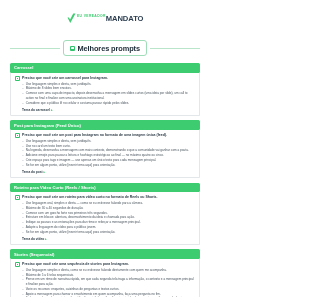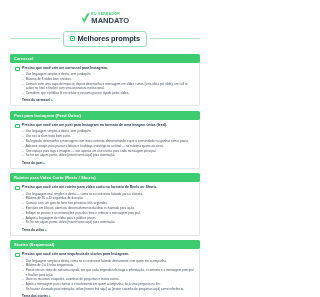--- a/index.html
+++ b/index.html
@@ -37,42 +37,41 @@
     gap: 1.5px;
   }
   .logo-check {
     width: 9px;
     height: 11px;
     flex: 0 0 auto;
     display: block;
   }
   .logo-text {
     display: flex;
-    flex-direction: column;
     line-height: 1;
   }
   .logo-top {
     font-size: 3.4px;
     font-weight: bold;
     letter-spacing: 0.35px;
     color: #3ecc71;
     margin-bottom: 0.6px;
   }
   .logo-bottom {
     font-size: 7.6px;
     font-weight: bold;
     letter-spacing: -0.05px;
     color: #2c3e50;
   }
 
   
   .title-row {
     display: flex;
     align-items: center;
-    margin-top: 6px;
+    margin-top: 16px;
     gap: 3px;
     justify-content: center;
   }
   .rule {
     flex: 1 1 auto;
     height: 1px;
     background: #b9e6cb;
   }
   .title-badge {
     flex: 0 0 auto;

